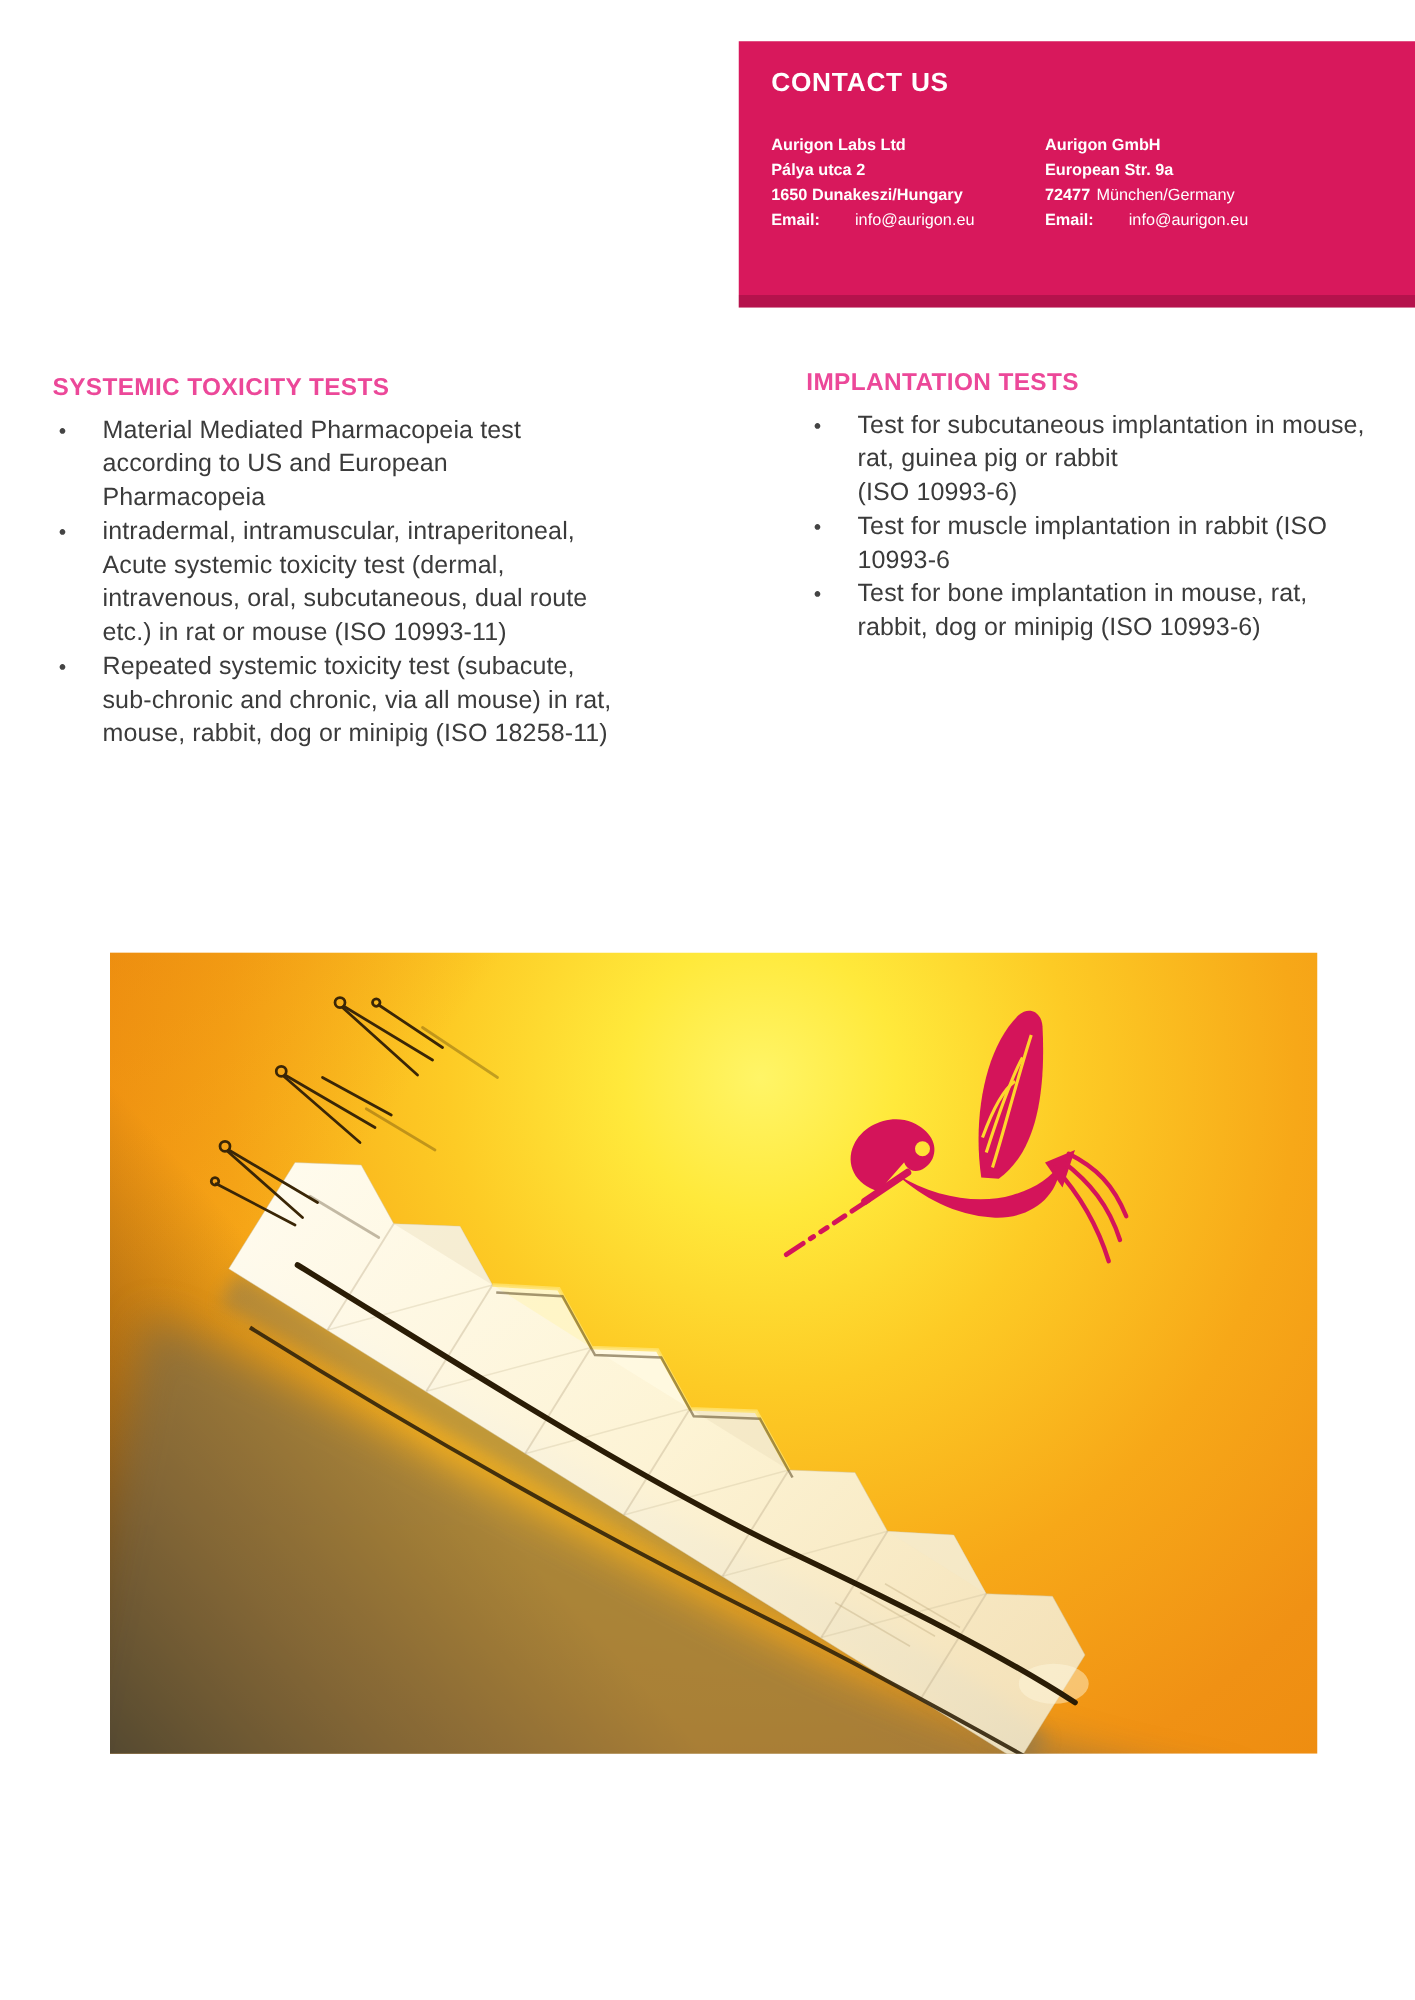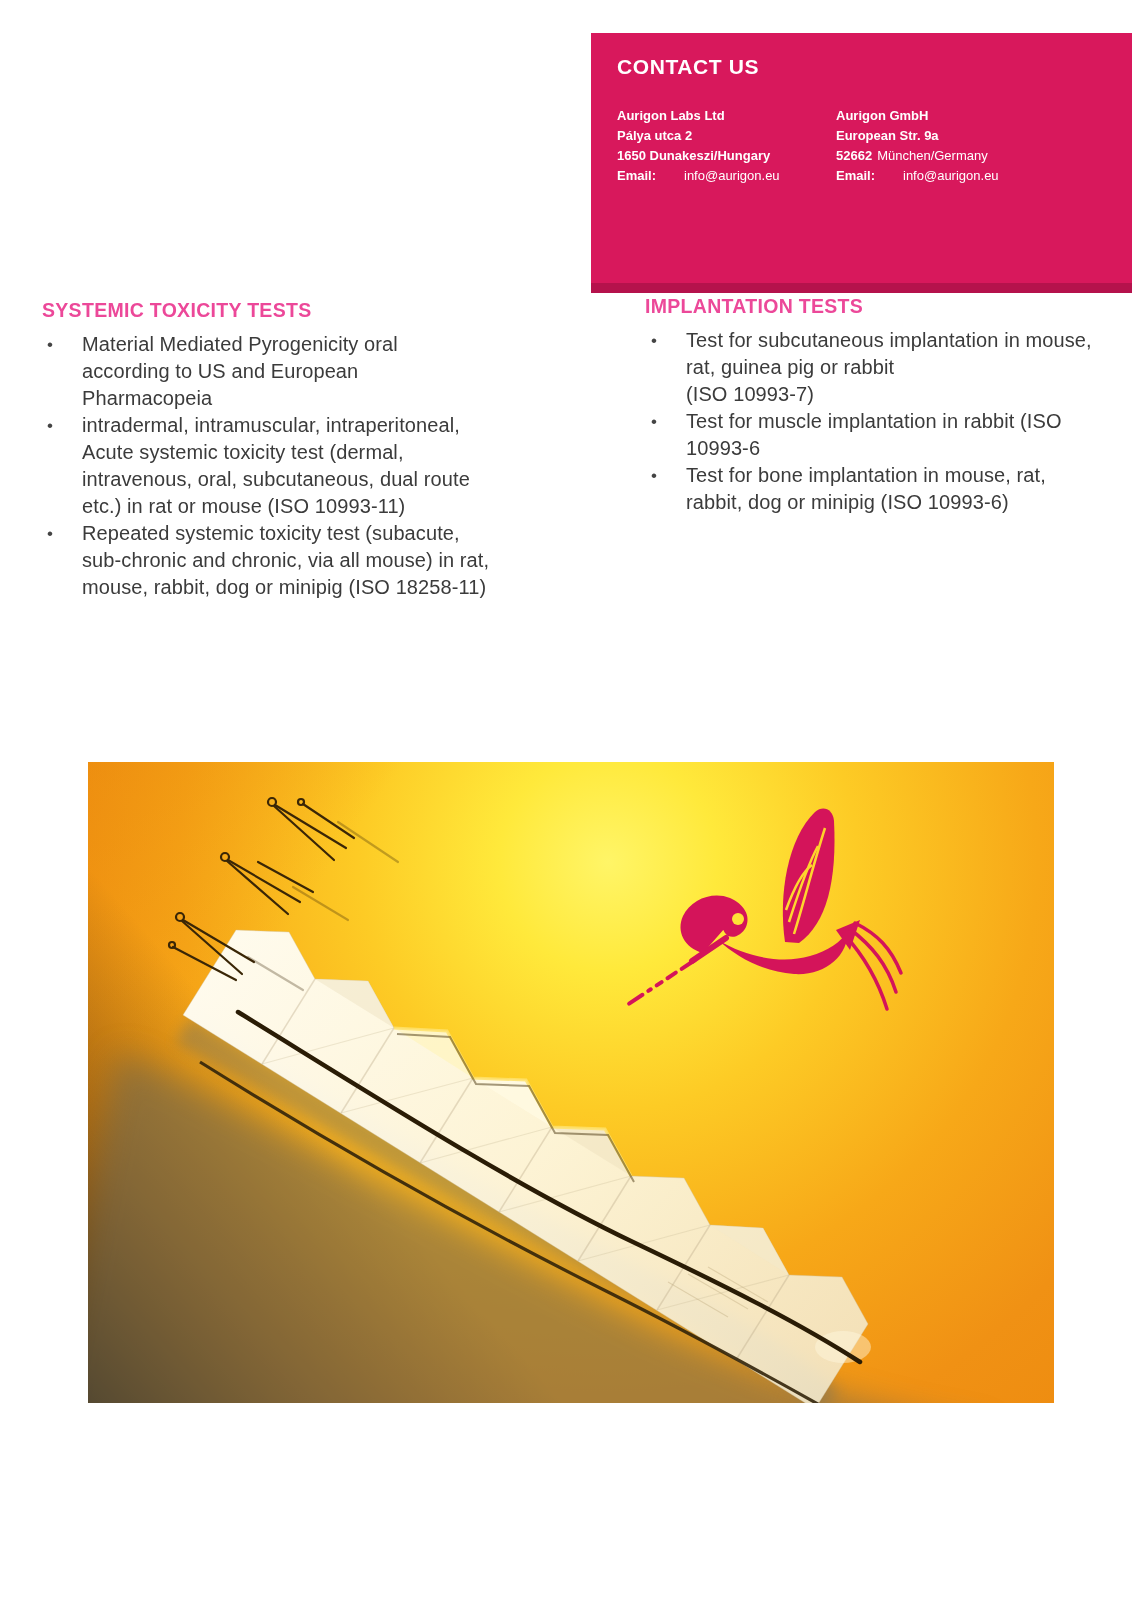--- a/index.html
+++ b/index.html
@@ -9,21 +9,21 @@
     height: 1600px;
     background: #ffffff;
     overflow: hidden;
     font-family: "Liberation Sans", sans-serif;
   }
 
   
   .contact-box {
     position: absolute;
     left: 591px; top: 33px;
-    width: 541px; height: 260px;
+    width: 541px; height: 213px;
     background: #d8185c;
     color: #ffffff;
     box-sizing: border-box;
     padding: 22px 0 0 26px;
   }
   .contact-box::after {
     content: "";
     position: absolute;
     left: 0; right: 0; bottom: 0;
     height: 10px;
@@ -107,36 +107,36 @@
         <div class="addr-line-bold">Pálya utca 2</div>
         <div class="addr-line-bold">1650 Dunakeszi/Hungary</div>
         <div class="email-row">
           <span class="email-label">Email:</span><span class="email-value">info@aurigon.eu</span>
         </div>
       </div>
       <div class="contact-col-right">
         <div class="addr-line-bold">Aurigon GmbH</div>
         <div class="addr-line-bold">European Str. 9a</div>
         <div>
-          <span class="addr-zip">52662</span><span>München/Germany</span>
+          <span class="addr-zip">72477</span><span>München/Germany</span>
         </div>
         <div class="email-row">
           <span class="email-label">Email:</span><span class="email-value">info@aurigon.eu</span>
         </div>
       </div>
     </div>
   </div>
 
   <div class="section section-left">
     <h2 class="section-title">SYSTEMIC TOXICITY TESTS</h2>
     <ul class="bullets">
       <li>
         <span class="marker">•</span>
         <div class="lines">
-          <div class="bl">Material Mediated Pyrogenicity oral</div>
+          <div class="bl">Material Mediated Pharmacopeia test</div>
           <div class="bl">according to US and European</div>
           <div class="bl">Pharmacopeia</div>
         </div>
       </li>
       <li>
         <span class="marker">•</span>
         <div class="lines">
           <div class="bl">intradermal, intramuscular, intraperitoneal,</div>
           <div class="bl">Acute systemic toxicity test (dermal,</div>
           <div class="bl">intravenous, oral, subcutaneous, dual route</div>
@@ -155,21 +155,21 @@
   </div>
 
   <div class="section section-right">
     <h2 class="section-title">IMPLANTATION TESTS</h2>
     <ul class="bullets">
       <li>
         <span class="marker">•</span>
         <div class="lines">
           <div class="bl">Test for subcutaneous implantation in mouse,</div>
           <div class="bl">rat, guinea pig or rabbit</div>
-          <div class="bl">(ISO 10993-7)</div>
+          <div class="bl">(ISO 10993-6)</div>
         </div>
       </li>
       <li>
         <span class="marker">•</span>
         <div class="lines">
           <div class="bl">Test for muscle implantation in rabbit (ISO</div>
           <div class="bl">10993-6</div>
         </div>
       </li>
       <li>

